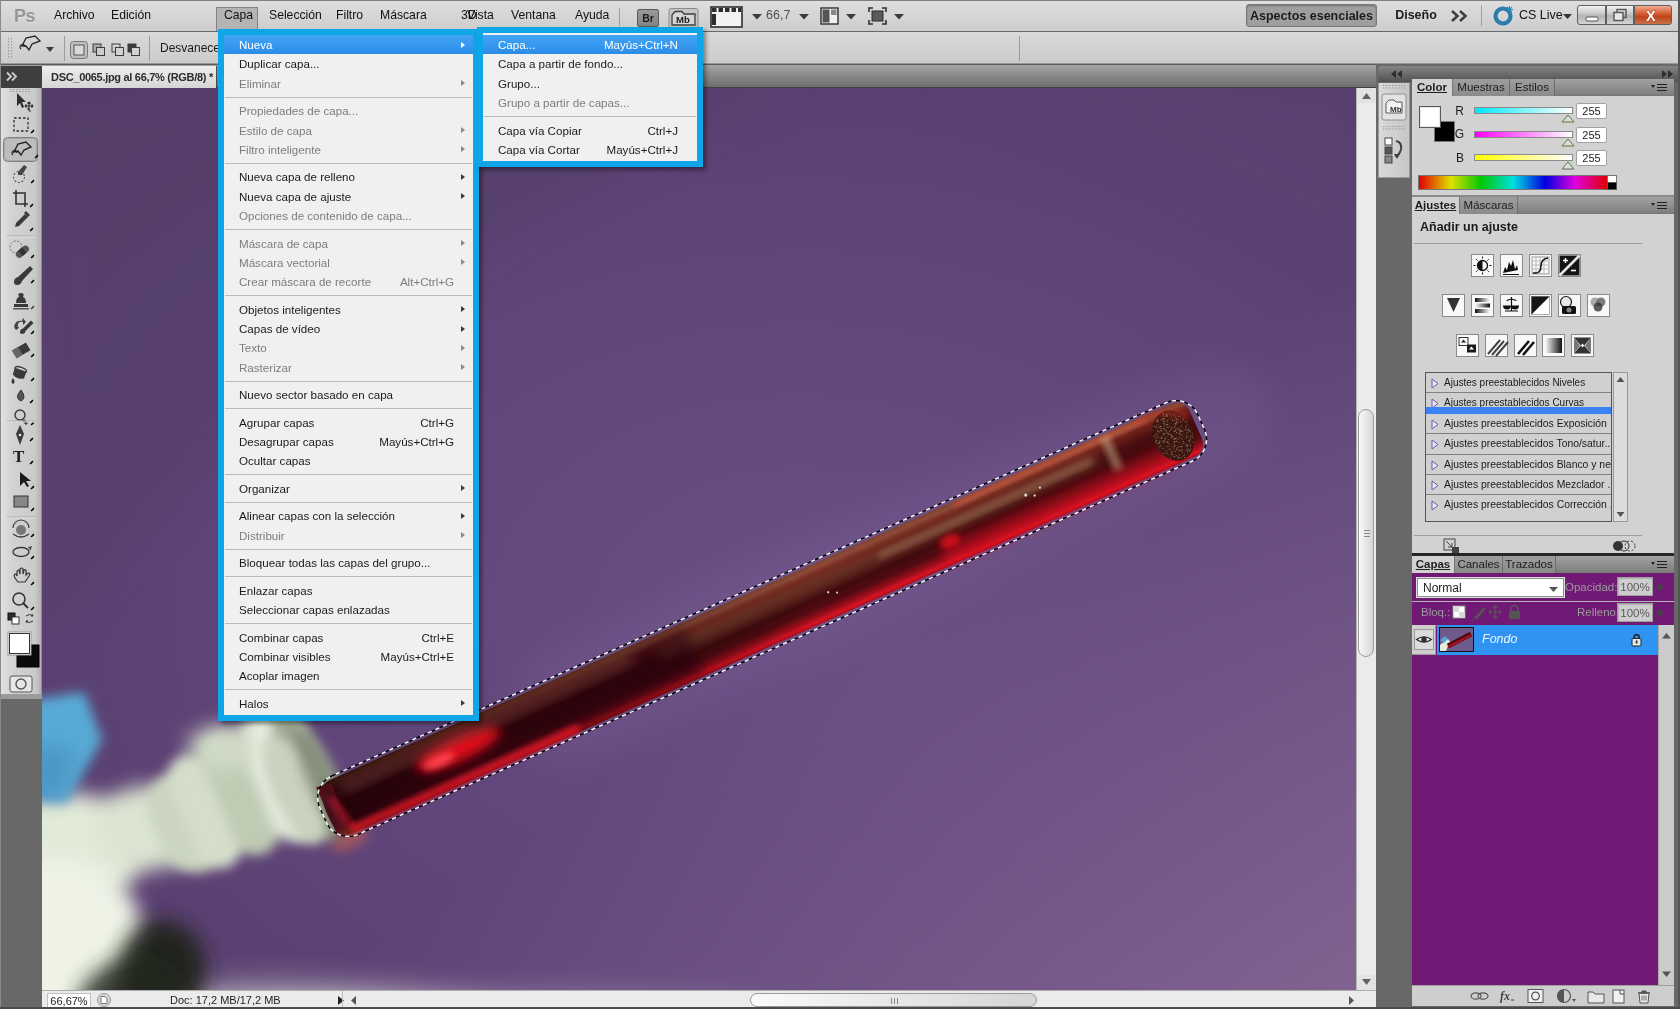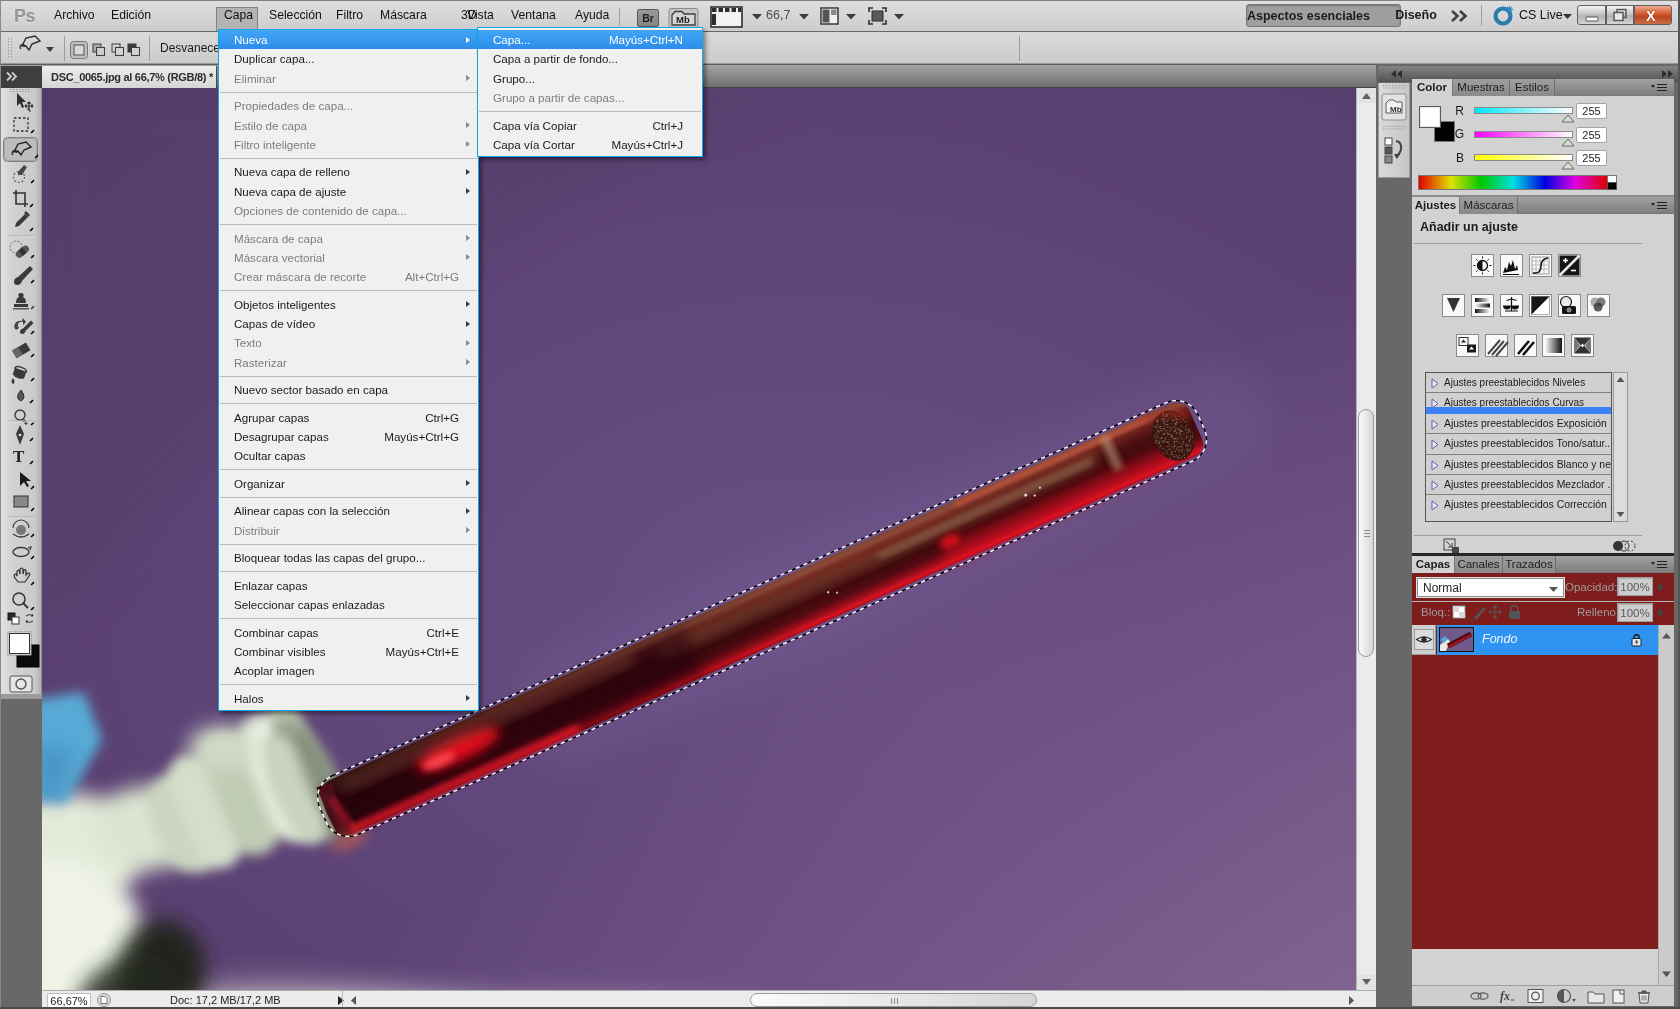--- a/index.html
+++ b/index.html
@@ -9,23 +9,23 @@
 
   
   #menubar { left:0; top:0; width:1680px; height:31px;
     background:linear-gradient(#dedede,#cdcdcd);
     border-top:1px solid #808080; }
   #pslogo { left:14px; top:6px; font-size:18px; font-weight:bold; color:#969696;
     text-shadow:0 1px 0 #e2e2e2; letter-spacing:-0.5px;}
   .mitem { top:0px; height:30px; line-height:30px; font-size:12.2px; color:#111; }
   #capabtn { left:216px; top:7px; width:42px; height:24px; background:#b4b4b4;
     border:1px solid #838383; border-bottom:none; }
-  #wsbtn { left:1246px; top:4px; width:155px; height:23px; background:#9f9f9f;
+  #wsbtn { left:1246px; top:4px; width:131px; height:23px; background:#9f9f9f;
     border:1px solid #787878; box-shadow:inset 0 1px 2px rgba(0,0,0,.3);
-    border-radius:3px; font-size:12.5px; font-weight:bold; color:#1c1c1c; line-height:22px;}
+    border-radius:3px; font-size:12.5px; font-weight:bold; color:#1c1c1c; text-align:center; line-height:22px;}
   #diseno { left:1390px; top:4px; width:52px; height:23px; font-size:12.5px; font-weight:bold; color:#1c1c1c; text-align:center; line-height:23px;}
   .winbtn { top:5px; height:20px; border:1px solid #5f5f5f; }
 
   
   #optionsbar { left:0; top:31px; width:1680px; height:33px;
     background:linear-gradient(#d9d9d9,#cccccc);
     border-top:1px solid #686868; border-bottom:1px solid #989898; }
   .vsep { top:36px; width:1px; height:25px; background:#9c9c9c; }
 
   
@@ -58,30 +58,30 @@
   #rightbg { left:1376px; top:64px; width:304px; height:945px; background:#686868; }
   #collhdr { left:1378px; top:66px; width:302px; height:16px;
     background:linear-gradient(#848484,#525252); border-radius:3px 3px 0 0; }
   #minidock { left:1378px; top:83px; width:32px; height:95px;
     background:linear-gradient(90deg,#dadada,#c6c6c6); border:1px solid #9a9a9a; border-top:none;}
   #panelcol { left:1412px; top:79px; width:262px; height:927px; background:#d2d2d2; }
 
   .ptabbar { left:0; width:262px; height:17px; background:linear-gradient(#a2a2a2,#7e7e7e); border-bottom:1px solid #777;}
   .ptab { position:absolute; top:0; height:17px; font-size:11.5px; color:#1d1d1d; text-align:center;
      line-height:17px; border-right:1px solid #6e6e6e; background:linear-gradient(#9e9e9e,#8a8a8a); }
-  .ptab.active { background:#d2d2d2; font-weight:bold; border-right:1px solid #777; }
+  .ptab.active { background:#d2d2d2; font-weight:bold; border-right:1px solid #777;text-decoration:underline; }
   .pmenuicon { position:absolute; top:4px; right:6px; width:18px; height:10px; }
 
   .vbox { background:#fff; border:1px solid #a2a2a2; border-radius:2px; font-size:11px; color:#222; text-align:center; }
   .graylabel { color:#9b9b9b; font-size:11.5px; }
   .numbox { background:#cecece; border:1px solid #9f9f9f; box-shadow:inset 1px 1px 1px rgba(0,0,0,.15);
     font-size:11.5px; color:#5a5a5a; text-align:center; }
 
   
-  .menu { background:#f0f0f0; border:1px solid #0ea5e9; box-shadow:3px 3px 4px rgba(0,0,0,.4); z-index:50; }
+  .menu { background:#f0f0f0; border:6px solid #0ea5e9; box-shadow:3px 3px 4px rgba(0,0,0,.4); z-index:50; }
   .mi { position:relative; height:19.33px; line-height:19.33px; font-size:11.6px; color:#1a1a1a;
         padding-left:15px; white-space:nowrap; }
   .mi .sc { position:absolute; right:19px; top:0; }
   .mi .arr { position:absolute; right:8px; top:6.5px; width:0; height:0;
      border-left:4px solid #3c3c3c; border-top:3.5px solid transparent; border-bottom:3.5px solid transparent; }
   .mi.dis { color:#7d7d7d; }
   .mi.dis .arr { border-left-color:#8a8a8a; }
   .mi.hi { background:linear-gradient(#43a5f5,#2b8de9); color:#fff; }
   .mi.hi .arr { border-left-color:#fff; }
   .msep { height:1px; background:#bababa; margin:3.6px 1px; }
@@ -814,21 +814,21 @@
     <div class="ptab" style="left:91px; width:53px;">Trazados</div>
     <svg class="pmenuicon">
         <path d="M1,2 l4,0 -2,3 z" fill="#222"></path>
         <g stroke="#222">
           <path d="M7,1.5 h10"></path>
           <path d="M7,4.5 h10"></path>
           <path d="M7,7.5 h10"></path>
         </g>
       </svg>
   </div>
-  <div class="abs" style="left:0; top:494px; width:262px; height:376px; background:#7f1d1d;">
+  <div class="abs" style="left:0; top:494px; width:262px; height:433px; background:#701a75;">
 
     <div class="abs" style="left:5px; top:5px; width:147px; height:19px; background:#fff; border:1px solid #8e8e8e; box-shadow:0 0 0 1px #e0e0e0;">
       <span style="position:absolute; left:5px; top:2px; font-size:12px; color:#222;">Normal</span>
       <svg style="position:absolute; right:4px; top:7px;" width="11" height="7">
           <path d="M1,1 l4.5,5 4.5,-5 z" fill="#555"></path>
         </svg>
     </div>
     <span class="abs graylabel" style="left:153px; top:8px;">Opacidad:</span>
     <div class="abs numbox" style="left:205px; top:4px; width:36px; height:19px; line-height:18px;">100%</div>
     <svg class="abs" style="left:243px; top:6px;" width="12" height="16">

